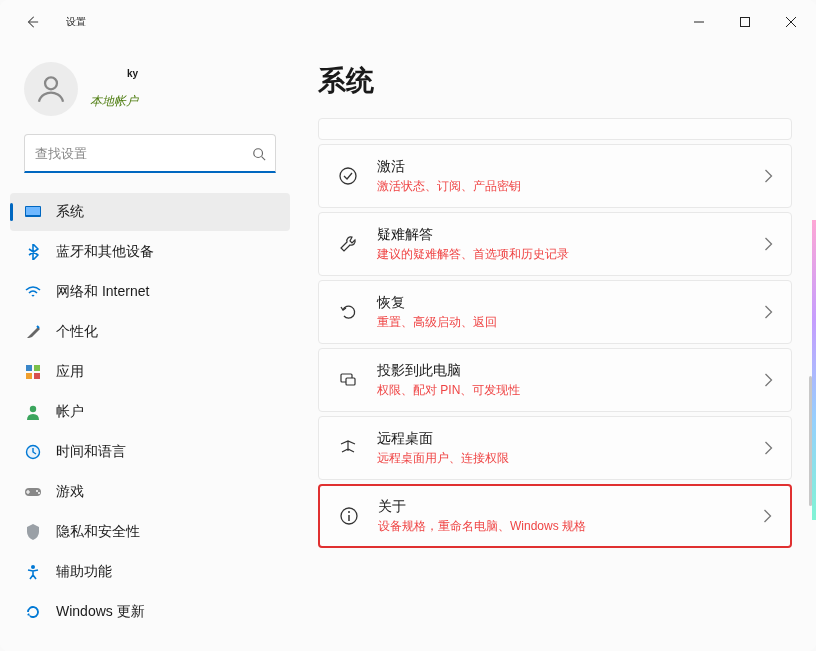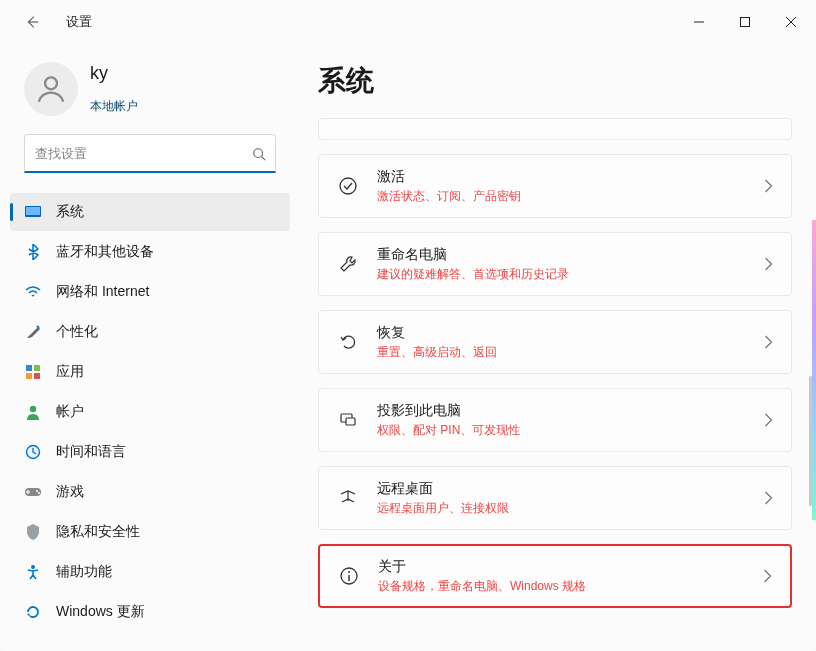--- a/index.html
+++ b/index.html
@@ -1,42 +1,42 @@
 <!DOCTYPE html>
 <html><head>
 <meta charset="utf-8">
 <style>
   * { box-sizing: border-box; margin: 0; padding: 0; }
   html, body { width: 816px; height: 651px; font-family: "Segoe UI", "Microsoft YaHei", sans-serif; background: #f9f9f9; color: #1a1a1a; overflow: hidden; }
   .window { position: relative; width: 816px; height: 651px; background: #fbfbfb; border-radius: 8px; }
   .titlebar { height: 44px; display: flex; align-items: center; justify-content: space-between; padding: 0 2px 0 18px; }
   .titlebar-left { display: flex; align-items: center; gap: 20px; }
   .back-btn { width: 28px; height: 28px; display: flex; align-items: center; justify-content: center; color: #444; }
-  .app-title { font-size: 13px; color: #222; }
+  .app-title { font-size: 10px; color: #222; }
   .win-controls { display: flex; }
   .win-btn { width: 46px; height: 30px; display: flex; align-items: center; justify-content: center; }
   .content { display: flex; height: calc(651px - 44px); }
   .sidebar { width: 300px; padding: 4px 0 0 0; }
   .profile { display: flex; align-items: center; gap: 12px; padding: 14px 24px 18px 24px; }
   .avatar { width: 54px; height: 54px; border-radius: 50%; background: #ececec; display: flex; align-items: center; justify-content: center; }
-  .profile-name { font-size: 18px; font-weight: 400; }
-  .profile-sub { font-size: 12px; color: #0c4a6e; margin-top: 14px; }
+  .profile-name { font-size: 10px; font-weight: 700; text-align: right; }
+  .profile-sub { font-size: 12px; color: #4d7c0f; margin-top: 14px; font-style: italic; }
   .search-wrap { padding: 0 24px 18px 24px; }
   .search { position: relative; }
   .search input { width: 100%; height: 39px; padding: 0 34px 0 10px; font-size: 13px; background: #fff; border: 1px solid #d8d8d8; border-bottom: 2px solid #0067c0; border-radius: 4px 4px 0 0; outline: none; }
   .search input::placeholder { color: #888; }
   .search .search-icon { position: absolute; right: 10px; top: 50%; transform: translateY(-50%); color: #666; }
   .nav { list-style: none; padding: 0 10px; }
   .nav-item { display: flex; align-items: center; gap: 14px; height: 38px; padding: 0 14px; margin: 2px 0; border-radius: 4px; font-size: 14px; color: #1a1a1a; cursor: default; }
   .nav-item.active { background: #ececec; position: relative; }
   .nav-item.active::before { content: ""; position: absolute; left: 0px; top: 10px; bottom: 10px; width: 3px; background: #0067c0; border-radius: 2px; }
   .nav-icon { width: 18px; height: 18px; display: flex; align-items: center; justify-content: center; font-size: 15px; }
   .main { flex: 1; padding: 18px 18px 0 10px; overflow: hidden; position: relative; }
   .page-title { font-size: 28px; font-weight: 600; margin-bottom: 18px; padding-left: 8px; }
-  .cards { display: flex; flex-direction: column; gap: 14px; padding-left: 8px; padding-right: 6px; }
+  .cards { display: flex; flex-direction: column; gap: 4px; padding-left: 8px; padding-right: 6px; }
   .card { background: #fdfdfd; border: 1px solid #e8e8e8; border-radius: 4px; height: 64px; display: flex; align-items: center; padding: 0 18px; gap: 18px; }
   .card.partial-top { height: 22px; align-items: flex-end; padding-bottom: 4px; color: #bbb; font-size: 10px; }
   .card.highlight { border: 2px solid #e03030; }
   .card-icon { width: 22px; height: 22px; display: flex; align-items: center; justify-content: center; color: #333; flex-shrink: 0; }
   .card-text { flex: 1; }
   .card-title { font-size: 14px; color: #1a1a1a; }
   .card-sub { font-size: 12px; color: #ef4444; margin-top: 2px; }
   .chevron { color: #777; flex-shrink: 0; }
   .scrollbar { position: absolute; right: 4px; top: 332px; width: 3px; height: 130px; background: #c8c8c8; border-radius: 2px; }
   .edge { position: absolute; right: 0; top: 220px; width: 4px; height: 300px; background: linear-gradient(#ff7ac1, #a96bff, #5fb8ff, #3ff0c0); opacity: 0.65; }
@@ -231,21 +231,21 @@
             </span>
         </div>
 
         <div class="card">
           <span class="card-icon">
               <svg width="20" height="20" viewBox="0 0 20 20">
                 <path d="M14 3 a4 4 0 0 0 -5 5 L3 14 l3 3 6-6 a4 4 0 0 0 5-5 l-3 3 -2-2 z" stroke="#333" stroke-width="1.2" fill="none"></path>
               </svg>
             </span>
           <div class="card-text">
-            <div class="card-title">重命名电脑</div>
+            <div class="card-title">疑难解答</div>
             <div class="card-sub">建议的疑难解答、首选项和历史记录</div>
           </div>
           <span class="chevron">
               <svg width="9" height="14" viewBox="0 0 8 14">
                 <path d="M1 1 L7 7 L1 13" stroke="currentColor" stroke-width="1.3" fill="none"></path>
               </svg>
             </span>
         </div>
 
         <div class="card">

